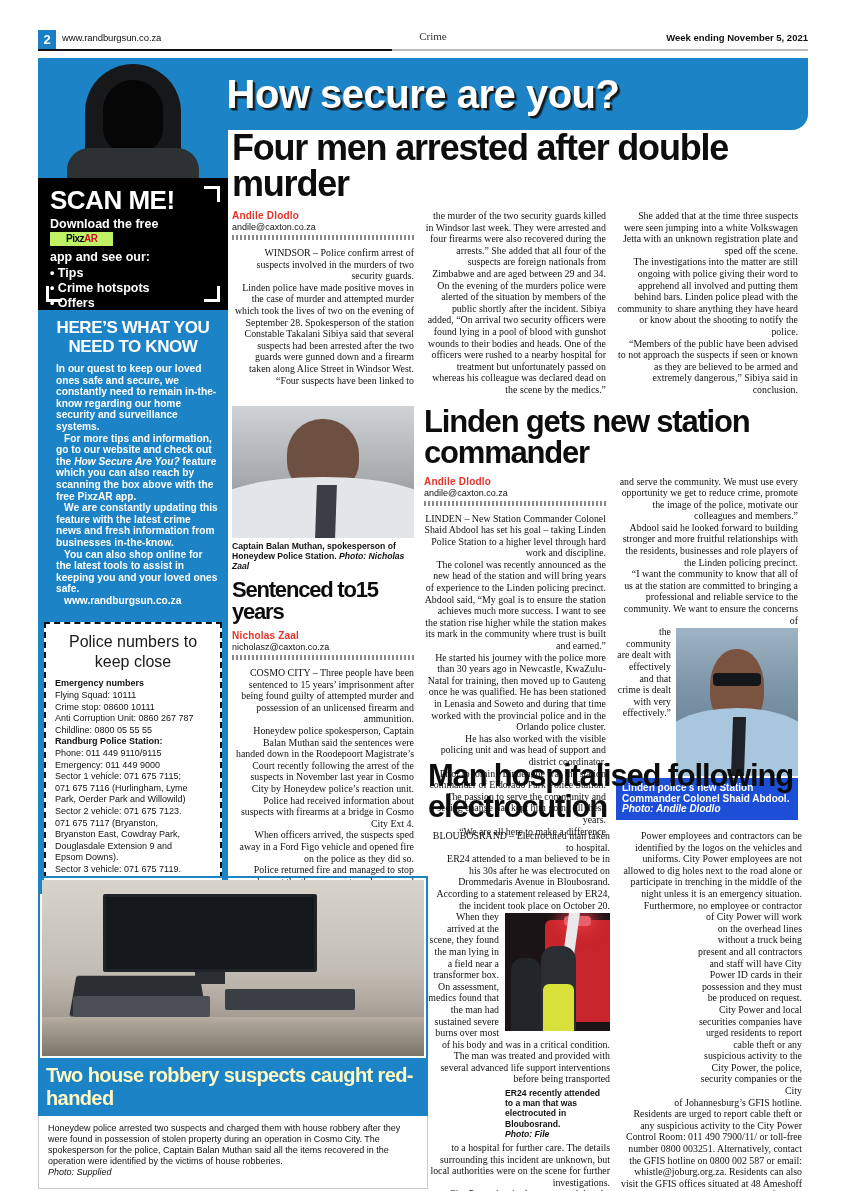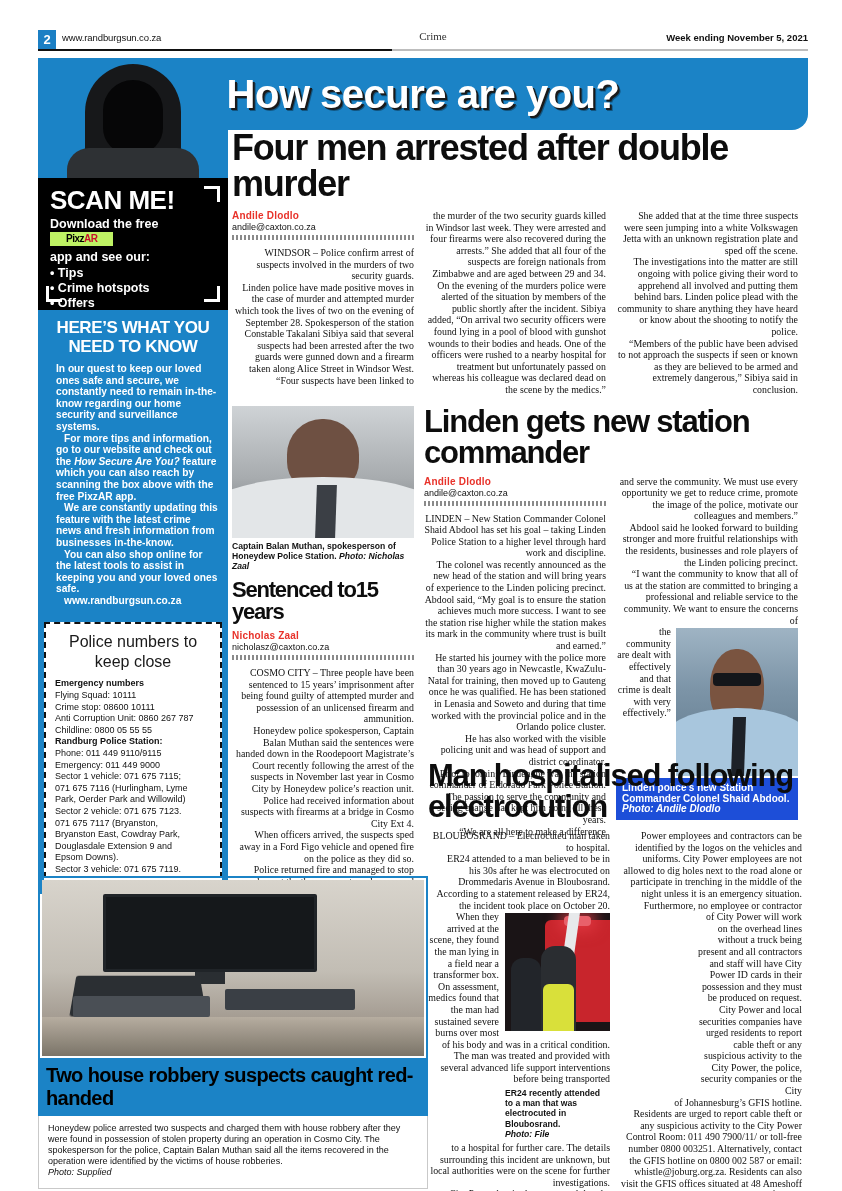--- a/index.html
+++ b/index.html
@@ -189,21 +189,21 @@
     position:relative; width:100%; height:176px; overflow:hidden;
     background:linear-gradient(180deg,#d8d4cc 0%,#c2bdb4 52%,#8c8176 100%);
   }
   .feature .tv { position:absolute; left:16%; top:8%; width:56%; height:44%; background:#15181b; border:3px solid #202428; border-radius:2px; }
   .feature .tvstand { position:absolute; left:40%; top:52%; width:8%; height:7%; background:#2a2e32; }
   .feature .laptop { position:absolute; left:8%; top:52%; width:34%; height:26%; background:#2b2f33; transform:perspective(200px) rotateX(28deg); border-radius:3px; }
   .feature .laptop2 { position:absolute; left:8%; top:66%; width:36%; height:12%; background:#4a4f55; border-radius:2px; }
   .feature .items { position:absolute; left:48%; top:62%; width:34%; height:12%; background:#3a3f45; border-radius:2px; }
   .feature .counter { position:absolute; left:0; bottom:0; width:100%; height:22%; background:linear-gradient(180deg,#b6ada0,#7b7468); }
   .feature-head {
-    background:#1b83c6; color:#000000; padding:4px 8px 6px 8px;
+    background:#1b83c6; color:#fef9c3; padding:4px 8px 6px 8px;
     font-family:"Liberation Sans",sans-serif; font-weight:bold;
     font-size:20px; letter-spacing:-.6px;
   }
   .feature-body {
     border:1px solid #c9c9c9; border-top:0; padding:7px 9px 10px 9px;
     font-family:"Liberation Sans",sans-serif; font-weight:normal;
     font-size:9px; line-height:11px; color:#111;
   }
   .feature-body .credit { font-style:italic; }
 </style>

